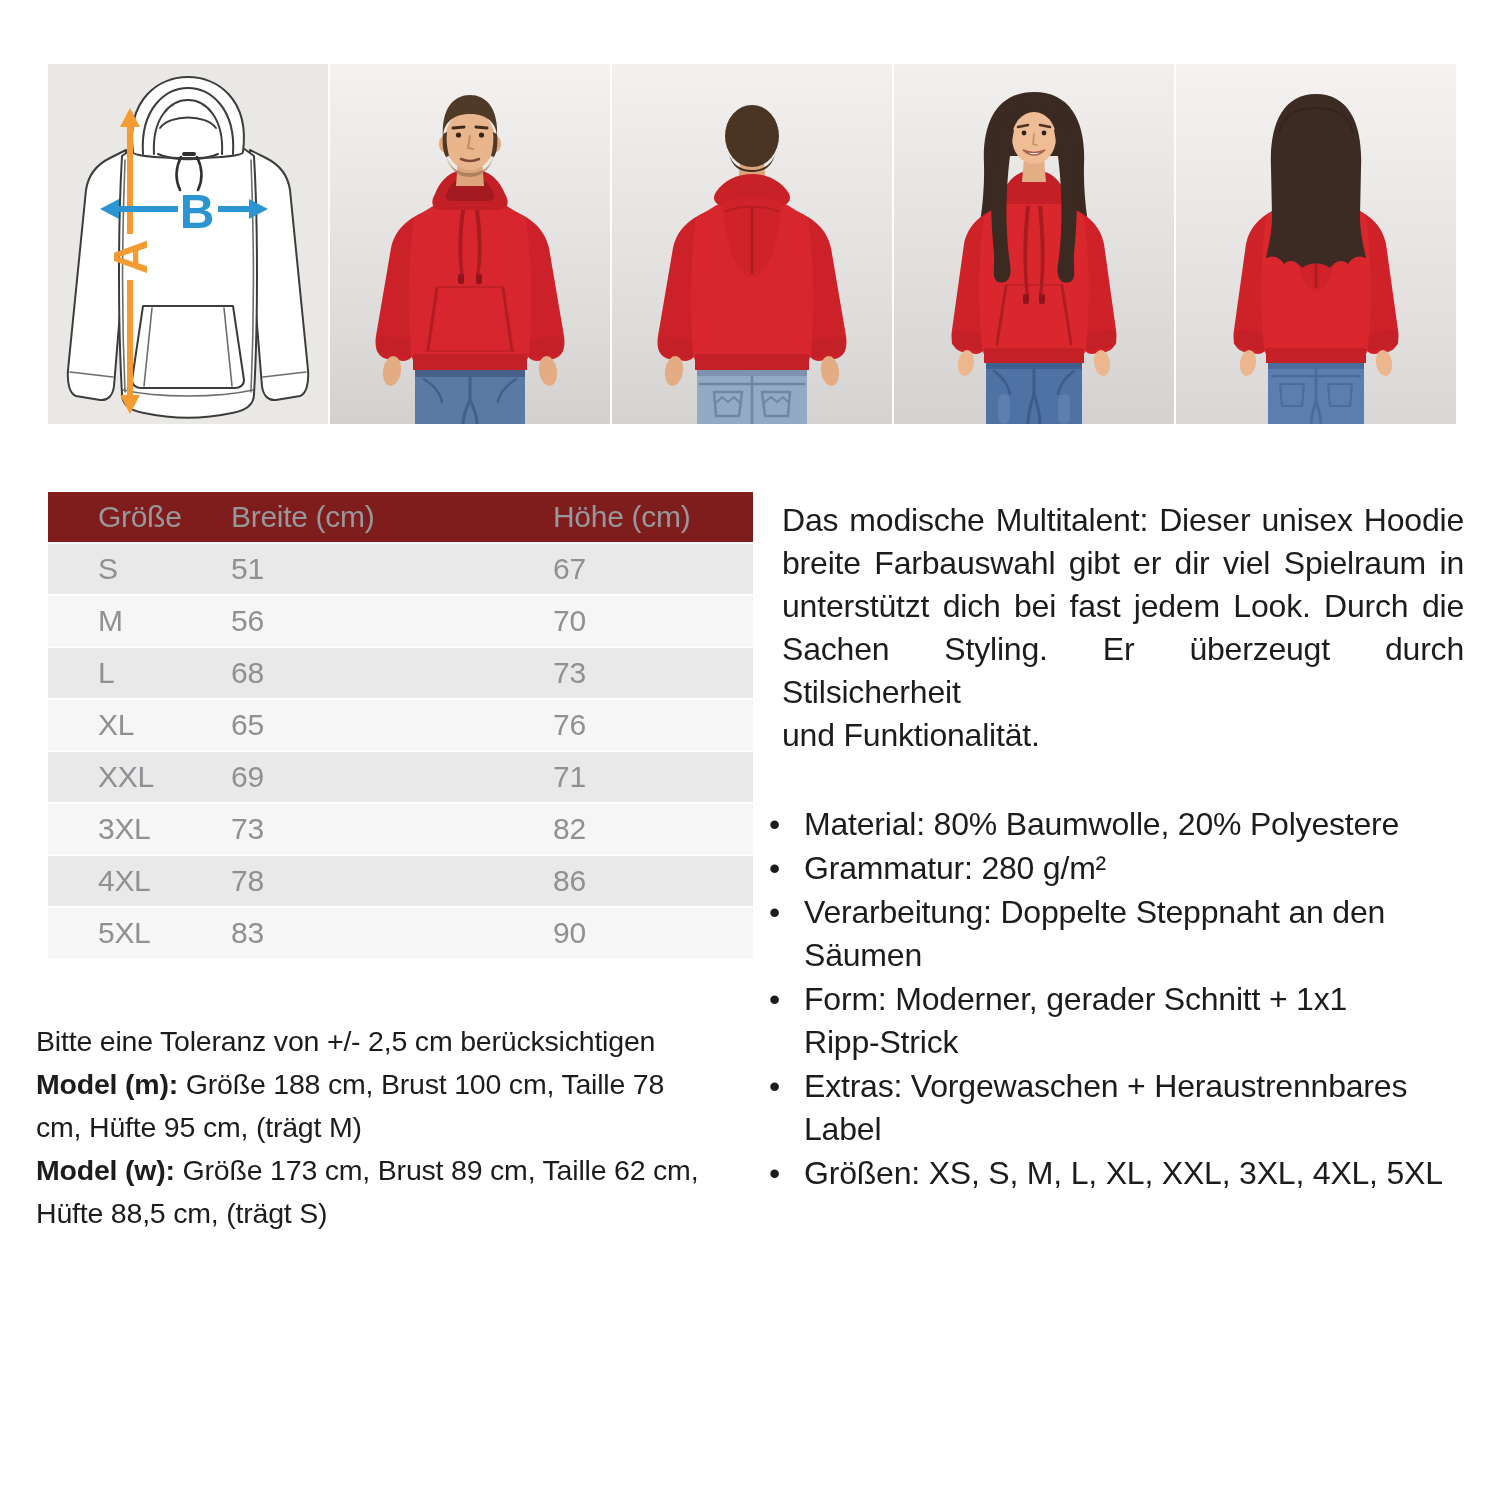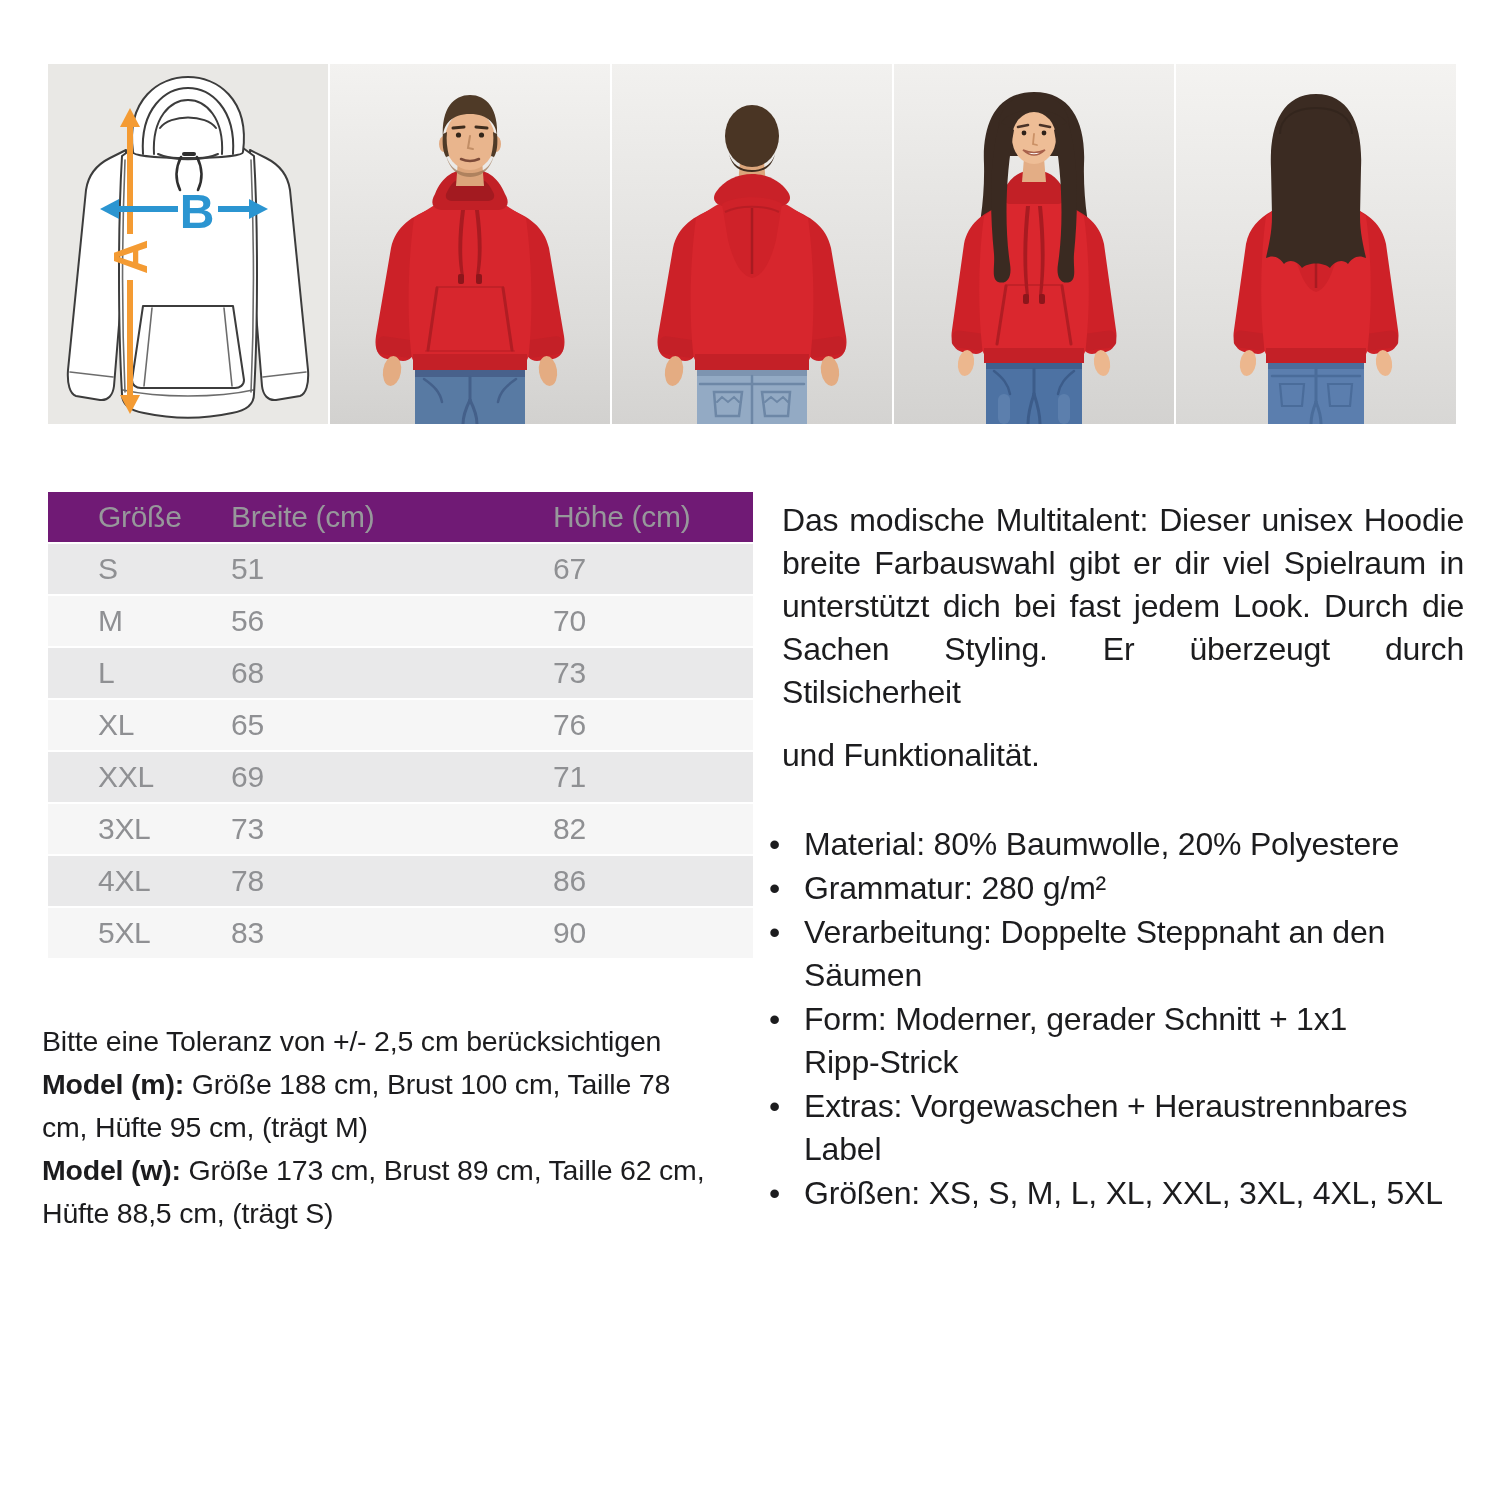--- a/index.html
+++ b/index.html
@@ -13,36 +13,36 @@
   .gallery-cell svg{display:block;width:280px;height:360px;}
   
   table.size-table{
     position:absolute;left:48px;top:490px;width:705px;
     border-collapse:separate;border-spacing:0 2px;table-layout:fixed;
   }
   .size-table th,.size-table td{
     height:50px;padding:0;vertical-align:middle;text-align:left;
     font-size:30px;font-weight:400;letter-spacing:-0.3px;box-sizing:border-box;
   }
-  .size-table th{color:#97989b;background:#701a75;}
+  .size-table th{color:#97989b;background:#7f1d1d;}
   .size-table td{color:#8f9093;}
   .size-table tbody tr:nth-child(odd) td{background:#e9e9ea;}
   .size-table tbody tr:nth-child(even) td{background:#f6f6f6;}
   .size-table th:first-child,.size-table td:first-child{padding-left:50px;}
   
-  .notes{position:absolute;left:42px;top:1020px;width:680px;
+  .notes{position:absolute;left:36px;top:1020px;width:680px;
     font-size:28.5px;line-height:43px;letter-spacing:-0.2px;}
   .notes p{margin:0;}
   .notes .model-w{}
   .notes strong{font-weight:700;}
   
   .right-col{position:absolute;left:782px;top:499px;width:682px;
     font-size:32px;line-height:43px;letter-spacing:-0.2px;}
   .desc-line{text-align:justify;text-align-last:justify;}
-  .desc-line.last{text-align:justify;text-align-last:left;margin-top:20px;}
+  .desc-line.last{text-align:justify;text-align-last:left;}
   ul.features{list-style:none;margin:46px 0 0 0;padding:0;}
   ul.features li{position:relative;padding-left:21px;margin:1px;}
   ul.features li::before{content:"\2022";position:absolute;left:-14px;top:0;color:#1c1c1e;}
   
   svg text{font-family:"Liberation Sans", sans-serif;font-weight:700;}
 </style>
 </head>
 <body>
 
 <div class="gallery">

